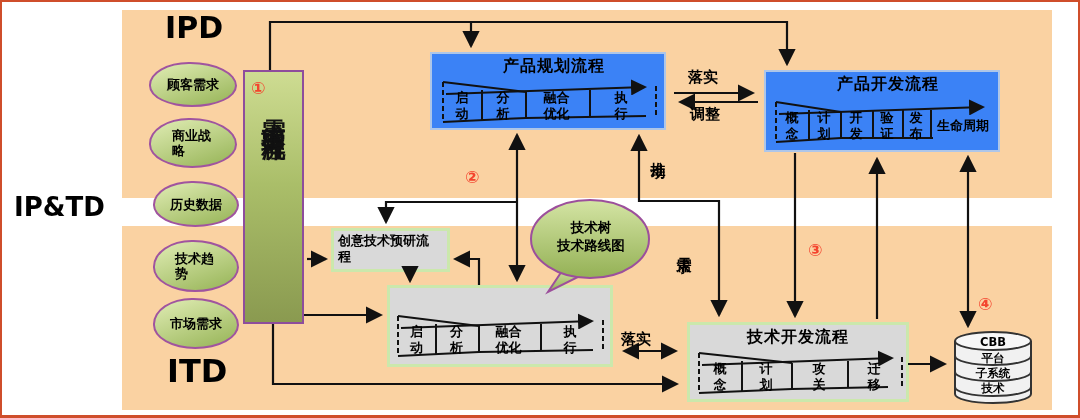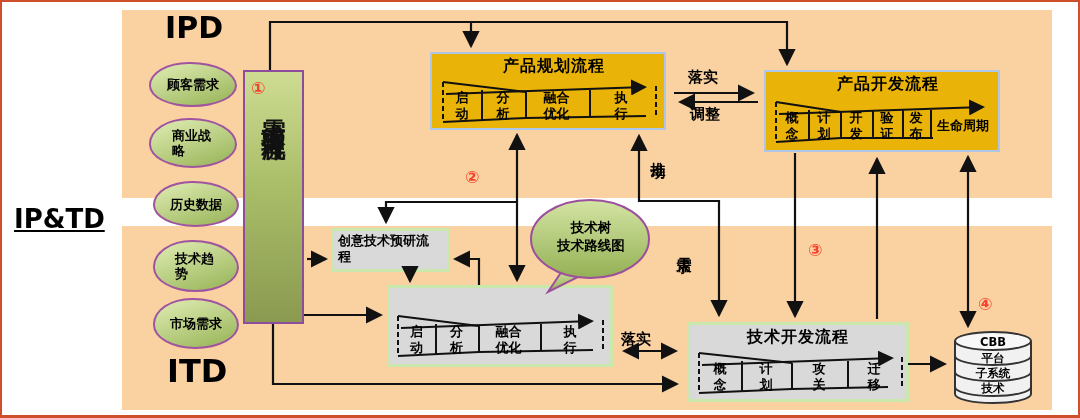--- a/index.html
+++ b/index.html
@@ -15,21 +15,21 @@
     display:flex;flex-direction:column;align-items:center;}
   #req-num{font-size:17px;font-weight:bold;color:#f4442e;margin-top:6px;align-self:flex-start;margin-left:6px;}
   #req-text{writing-mode:vertical-rl;text-orientation:upright;font-size:24px;font-weight:bold;color:#111;letter-spacing:4px;margin-top:2px;}
   
   .src{position:absolute;border:2px solid #a0549f;border-radius:46% 54% 52% 50% / 52% 54% 48% 48%;
     background:linear-gradient(160deg,#d9e7ab 10%,#9db95f 90%);
     display:flex;align-items:center;justify-content:center;}
   .src span{font-size:13px;font-weight:bold;color:#000;text-align:left;line-height:15px;}
   .src .narrow{width:42px;}
   
-  .pbox{position:absolute;border:2px solid #aec6e8;background:#eab308;padding-left:12px;}
+  .pbox{position:absolute;border:2px solid #aec6e8;background:#3b82f6;padding-left:12px;}
   .gbox{position:absolute;border:3px solid #cbe8ac;background:#d9d9d9;}
   .ptitle{text-align:center;font-size:16px;font-weight:bold;color:#000;margin-top:2px;letter-spacing:1px;}
   .strip{position:absolute;}
   .strip svg{position:absolute;left:0;top:0;}
   .cell{position:absolute;top:13px;height:38px;display:flex;align-items:center;justify-content:center;}
   .cell span{display:block;font-size:13px;font-weight:600;line-height:16px;color:#000;}
   .w1{width:15px;} .w2{width:29px;}
   .lifecycle{font-size:12px;font-weight:600;white-space:nowrap;top:18px;height:22px;align-items:flex-end;}
   
   #idea-box{padding:2px 4px;}
@@ -46,21 +46,21 @@
 </style>
 </head>
 <body>
 
 <div id="canvas">
 
   <div class="panel" id="panel-top"></div>
   <div class="panel" id="panel-bottom"></div>
 
   <div class="big-label" style="left:163px;top:8px;font-size:30px;">IPD</div>
-  <div class="big-label" style="left:12px;top:202px;font-size:26px;text-decoration:underline;">IP&amp;TD</div>
+  <div class="big-label" style="left:12px;top:190px;font-size:26px;">IP&amp;TD</div>
   <div class="big-label" style="left:165px;top:350px;font-size:32px;">ITD</div>
 
   <div class="src" style="left:147px;top:60px;width:88px;height:45px;">
       <span>顾客需求</span>
     </div>
   <div class="src" style="left:147px;top:116px;width:88px;height:50px;">
       <span class="narrow">商业战略</span>
     </div>
   <div class="src" style="left:151px;top:179px;width:86px;height:46px;">
       <span>历史数据</span>

